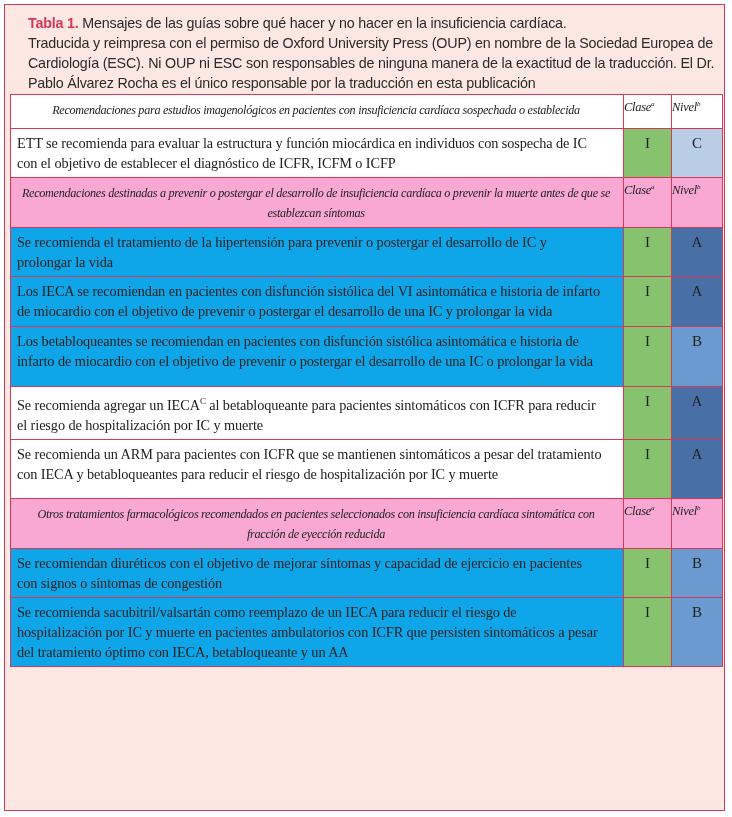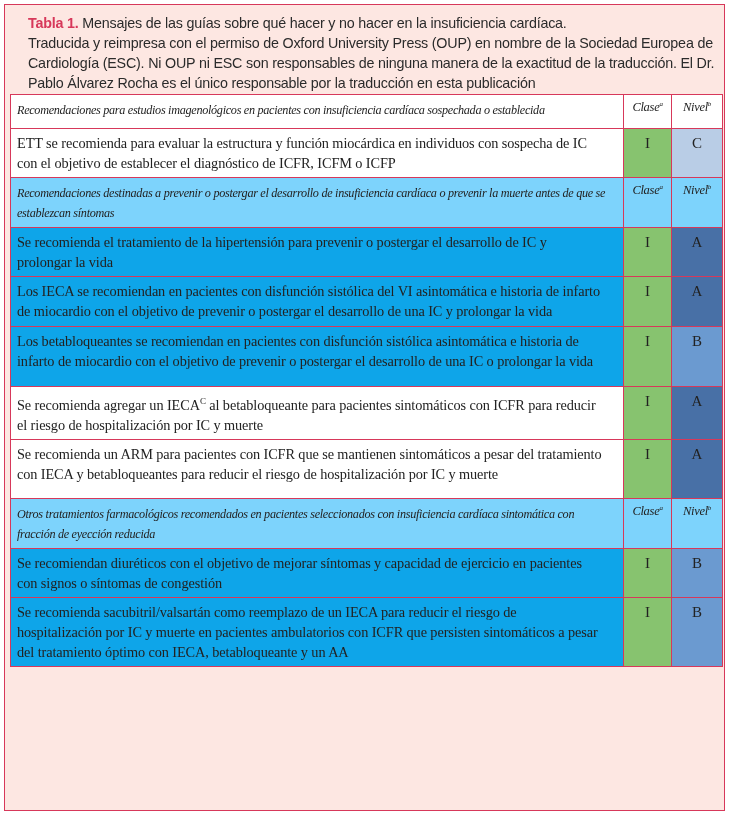--- a/index.html
+++ b/index.html
@@ -19,25 +19,26 @@
     border-collapse:collapse; table-layout:fixed;
     font-family:"Liberation Serif", serif; color:#222;
   }
   table.rec td { border:1.5px solid #d7385a; vertical-align:top; padding:0; }
   col.c-text { width:613px; }
   col.c-clase { width:48px; }
   col.c-nivel { width:51px; }
   .sec td.stext {
     font-style:italic; font-size:12.2px; line-height:20px; padding:5px 8px 4px 6px;
     letter-spacing:-0.3px;
+    text-align:center;
   }
-  .sec td.hdr { font-style:italic; font-size:12.5px; text-align:center; padding-top:5px; letter-spacing:-0.3px; }
+  .sec td.hdr { font-style:italic; font-size:12.5px; padding-top:5px; letter-spacing:-0.3px; }
   .sec td.hdr sup { font-size:7px; }
   .sec.white td { background:#ffffff; }
-  .sec.pink td { background:#7dd3fc;margin-left:48px; }
+  .sec.pink td { background:#f9a8d4;margin-left:48px; }
   .row td.rtext { font-size:14.3px; line-height:20px; padding:4px 20px 4px 6px; letter-spacing:-0.1px; }
   .row.white td.rtext { background:#ffffff; }
   .row.pink td.rtext { background:#0ea5e9; }
   .row td.val { text-align:center; font-size:15px; padding-top:6px; }
   .row td.val.green { background:#87c36f; }
   .row td.val.lightblue { background:#b9cde6; }
   .row td.val.darkblue { background:#4870a6; }
   .row td.val.midblue { background:#6b9ad0; }
   .row td.rtext sup { font-size:9px; }
 </style>

